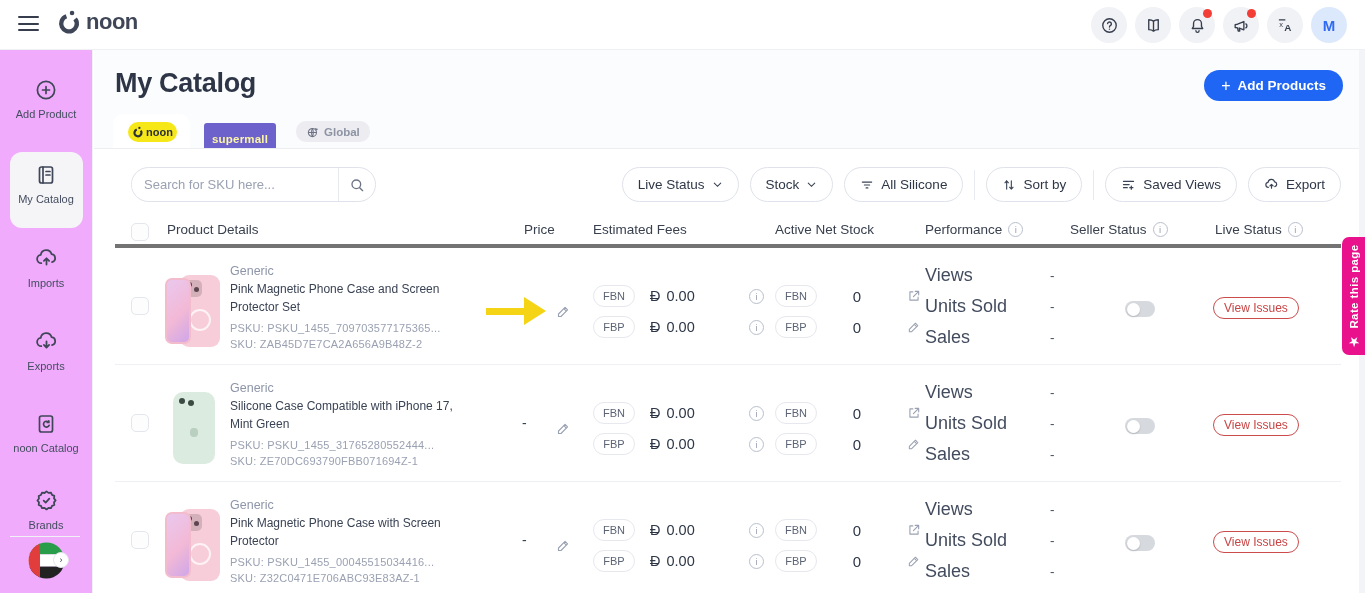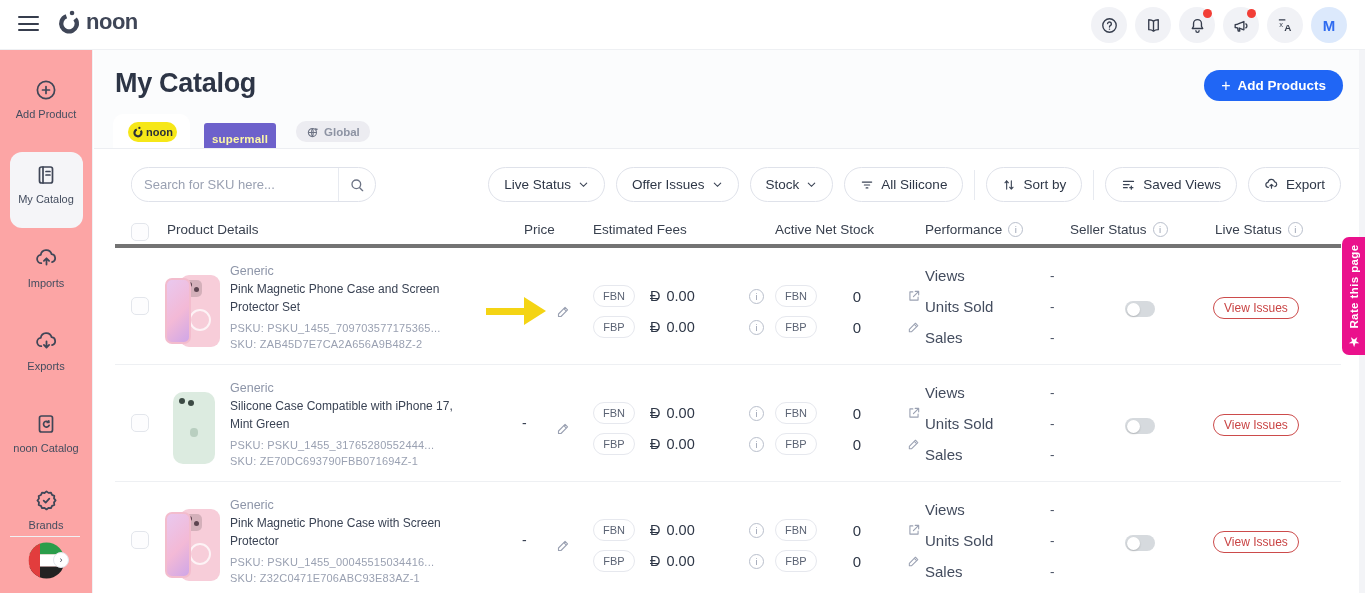--- a/index.html
+++ b/index.html
@@ -21,21 +21,21 @@
   .gsearch input::placeholder { color:#8c93a6; }
   .kbd { border:1px solid #d9dde6; border-radius:13px; padding:2px 9px; font-size:12.5px; color:#5d6576; background:#fff; white-space:nowrap; }
   .tb-icons { position:absolute; right:18px; top:7px; display:flex; gap:8px; align-items:center; }
   .cic { position:relative; width:36px; height:36px; border-radius:50%; background:#f1f2f6;
          display:flex; align-items:center; justify-content:center; cursor:pointer; color:#363d4d; }
   .dot { position:absolute; top:2px; right:3px; width:9px; height:9px; border-radius:50%; background:#f23e36; }
   .avatar { width:36px; height:36px; border-radius:50%; background:#dce9fc; color:#2f6bf0;
             font-weight:700; font-size:15px; display:flex; align-items:center; justify-content:center; cursor:pointer; }
 
   
-  .sidebar { position:absolute; top:50px; left:0; bottom:0; width:93px; background:#fca5a5;
+  .sidebar { position:absolute; top:50px; left:0; bottom:0; width:93px; background:#f0abfc;
              border-right:1px solid #f0f1f4; z-index:4; }
   .nav-clip { position:absolute; top:0; left:0; right:1px; height:481px; overflow:hidden; }
   .nav-item { position:absolute; left:6px; width:80px; text-align:center; cursor:pointer; color:#3f4657; }
   .nav-item .lbl { display:block; margin-top:6px; font-size:11px; color:#444d5f; }
   .nav-active { position:absolute; left:10px; top:102px; width:73px; height:76px; background:#f5f5f8; border-radius:12px; }
   .side-divider { position:absolute; left:10px; right:12px; top:486px; border-top:1px solid #f0f1f4; }
   .flag-wrap { position:absolute; left:28px; top:492px; width:37px; height:37px; cursor:pointer; }
   .flag-badge { position:absolute; right:-4px; top:10px; width:16px; height:16px; border-radius:50%;
                 background:#fff; border:1px solid #e3e6ec; display:flex; align-items:center; justify-content:center;
                 font-size:9px; color:#363d4d; }
@@ -113,21 +113,21 @@
   .info { width:15px; height:15px; border-radius:50%; border:1px solid #b9bfcc; color:#9aa1b2; font-size:9.5px;
           display:inline-flex; align-items:center; justify-content:center; flex:none; }
   .fee-info { margin-left:35px; }
 
   .stockline { position:absolute; left:660px; display:flex; align-items:center; }
   .zero { margin-left:25px; width:30px; text-align:center; font-size:15px; font-weight:500; color:#2e3747; }
   .stock-ic { margin-left:35px; color:#9aa1b2; cursor:pointer; display:flex; }
 
   .perf { position:absolute; left:810px; top:12px; }
   .perf .pr { display:flex; width:160px; height:31px; align-items:center; }
-  .perf .pl { width:125px; font-size:15px; color:#434c5e; }
+  .perf .pl { width:125px; font-size:18px; color:#434c5e; }
   .perf .pv { font-size:13.5px; color:#434c5e; }
 
   .toggle { position:absolute; left:1010px; top:53px; width:30px; height:16px; border-radius:8px; background:#d6dade; cursor:pointer; }
   .toggle .knob { position:absolute; left:1.5px; top:1.5px; width:13px; height:13px; border-radius:50%; background:#fff;
                   box-shadow:0 1px 2px rgba(0,0,0,.18); }
 
   .view-issues { position:absolute; left:1098px; top:49px; height:22px; border:1px solid #cc4b4b; color:#c94444;
                  background:#fff; border-radius:12px; padding:0 10px; font-size:12px; display:flex; align-items:center;
                  cursor:pointer; font-family:"Liberation Sans",sans-serif; }
 
@@ -322,26 +322,20 @@
       </div>
 
       <div class="filterbar">
         <div class="fpill">
           <span>Live Status</span>
           <svg class="ic" width="11" height="11" viewBox="0 0 24 24" fill="none" stroke="#3a4354" stroke-width="2.4" stroke-linecap="round">
               <path d="M5 9l7 7 7-7"></path>
             </svg>
         </div>
         <div class="fpill">
-          <span>Offer Issues</span>
-          <svg class="ic" width="11" height="11" viewBox="0 0 24 24" fill="none" stroke="#3a4354" stroke-width="2.4" stroke-linecap="round">
-              <path d="M5 9l7 7 7-7"></path>
-            </svg>
-        </div>
-        <div class="fpill">
           <span>Stock</span>
           <svg class="ic" width="11" height="11" viewBox="0 0 24 24" fill="none" stroke="#3a4354" stroke-width="2.4" stroke-linecap="round">
               <path d="M5 9l7 7 7-7"></path>
             </svg>
         </div>
         <div class="fpill">
           <svg class="ic" width="14" height="14" viewBox="0 0 24 24" fill="none" stroke="#3a4354" stroke-width="2" stroke-linecap="round">
             <path d="M4 7h16M7.5 12h9M10.5 17h3"></path>
           </svg>
           <span>All Silicone</span>

